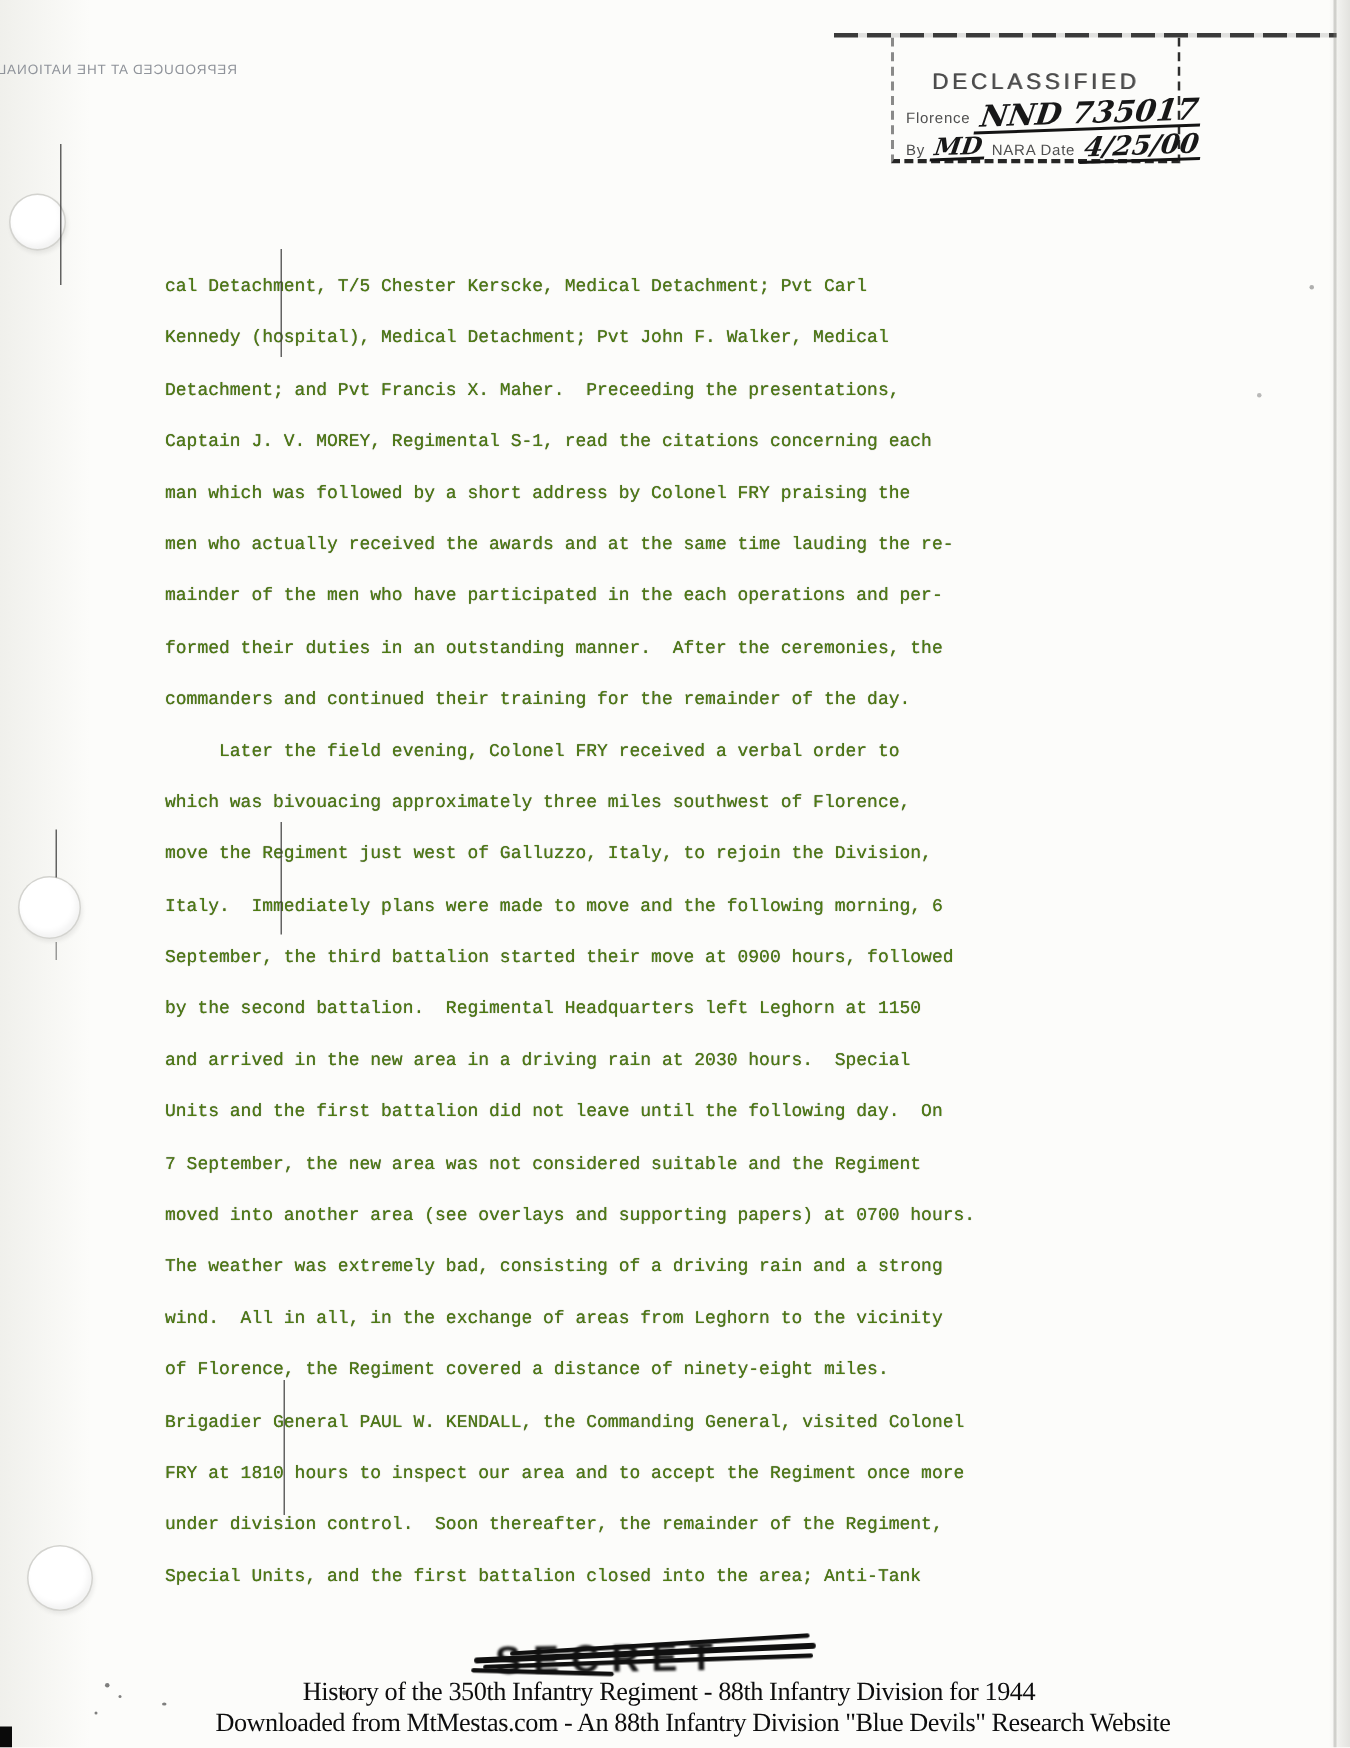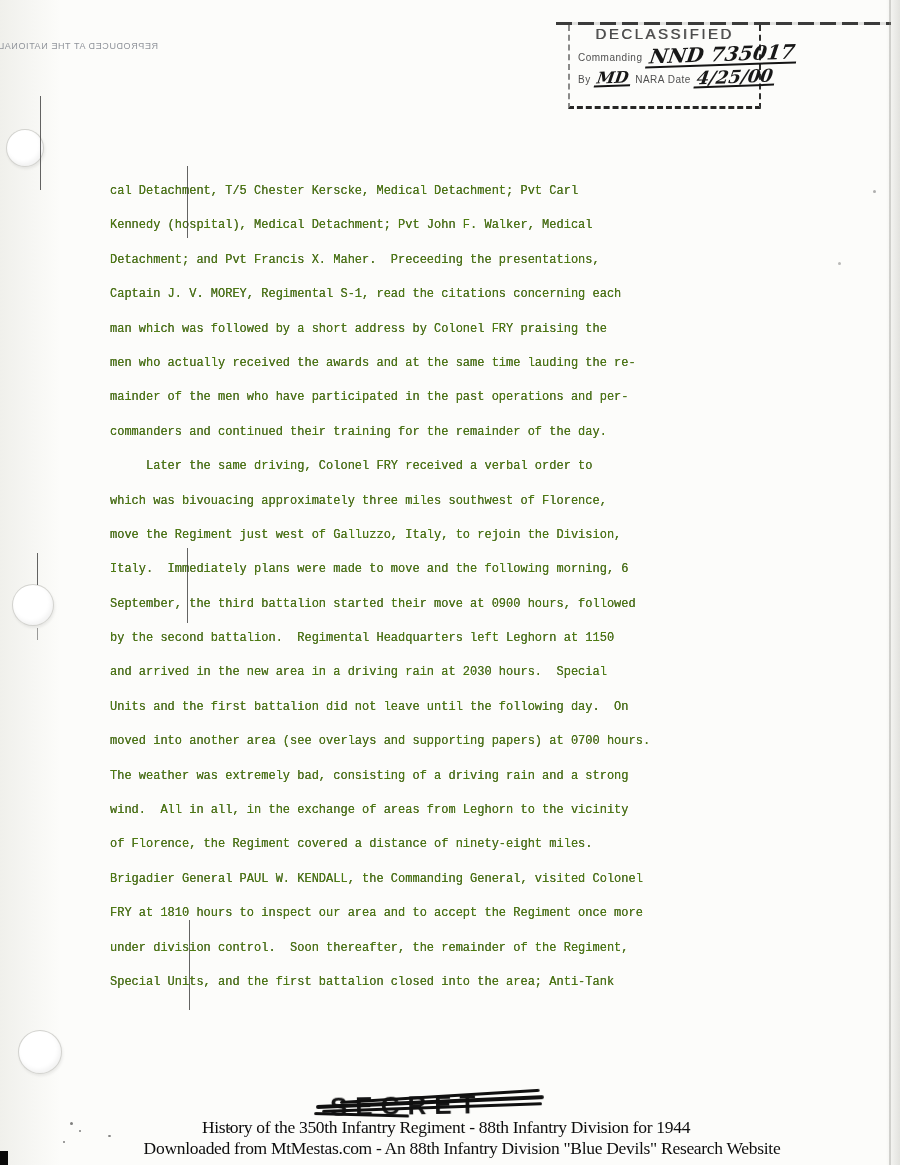--- a/index.html
+++ b/index.html
@@ -27,25 +27,25 @@
     color:#8f939a; white-space:nowrap;
     font-family:"Liberation Sans", sans-serif;
   }
   
   .stamp-wrap { position:absolute; left:556px; top:22px; width:336px; height:92px; }
   .stamp-topline {
     position:absolute; left:0; top:0; width:335px; height:3px;
     background:repeating-linear-gradient(90deg, rgba(25,25,25,0.85) 0 16px, rgba(25,25,25,0.12) 16px 22px);
   }
   .stamp-box {
-    position:absolute; left:12px; top:3px; width:193px; height:84px;
+    position:absolute; left:38px; top:3px; width:193px; height:84px;
     border-left:2px dashed rgba(45,45,45,0.55);
     border-right:2px dashed rgba(25,25,25,0.9);
     border-bottom:3px dashed rgba(15,15,15,0.9);
-    padding-top:0;
+    padding-top:21px;
   }
   .stamp-title {
     text-align:center;
     font-size:15px; letter-spacing:2.5px;
     color:#4c4c4c; text-shadow:0.6px 0 0 #7a7a7a;
     font-family:"Liberation Sans", sans-serif;
   }
   .stamp-row { position:relative; margin-top:2px; padding-left:8px; white-space:nowrap; }
   .stamp-label { font-size:10px; color:#4f4f4f; letter-spacing:0.5px; }
   .hand {
@@ -124,49 +124,51 @@
 
 <div class="page"></div>
 
 <div class="archive-note">REPRODUCED AT THE NATIONAL ARCHIVE</div>
 
 <div class="stamp-wrap">
   <div class="stamp-topline"></div>
   <div class="stamp-box">
     <div class="stamp-title">DECLASSIFIED</div>
     <div class="stamp-row">
-      <span class="stamp-label">Commanding</span>
+      <span class="stamp-label">Florence</span>
       <span class="hand auth-val">NND 735017</span>
     </div>
     <div class="stamp-row">
       <span class="stamp-label">By</span>
       <span class="hand by-val">MD</span>
       <span class="stamp-label">NARA Date</span>
       <span class="hand date-val">4/25/00</span>
     </div>
   </div>
 </div>
 
 <div class="doc">
   <div class="doc-line">cal Detachment, T/5 Chester Kerscke, Medical Detachment; Pvt Carl</div>
   <div class="doc-line">Kennedy (hospital), Medical Detachment; Pvt John F. Walker, Medical</div>
   <div class="doc-line">Detachment; and Pvt Francis X. Maher.  Preceeding the presentations,</div>
   <div class="doc-line">Captain J. V. MOREY, Regimental S-1, read the citations concerning each</div>
   <div class="doc-line">man which was followed by a short address by Colonel FRY praising the</div>
   <div class="doc-line">men who actually received the awards and at the same time lauding the re-</div>
-  <div class="doc-line">mainder of the men who have participated in the past operations and per-</div>
+  <div class="doc-line">mainder of the men who have participated in the each operations and per-</div>
+  <div class="doc-line">formed their duties in an outstanding manner.  After the ceremonies, the</div>
   <div class="doc-line">commanders and continued their training for the remainder of the day.</div>
-  <div class="doc-line">     Later the same driving, Colonel FRY received a verbal order to</div>
+  <div class="doc-line">     Later the field evening, Colonel FRY received a verbal order to</div>
   <div class="doc-line">which was bivouacing approximately three miles southwest of Florence,</div>
   <div class="doc-line">move the Regiment just west of Galluzzo, Italy, to rejoin the Division,</div>
   <div class="doc-line">Italy.  Immediately plans were made to move and the following morning, 6</div>
   <div class="doc-line">September, the third battalion started their move at 0900 hours, followed</div>
   <div class="doc-line">by the second battalion.  Regimental Headquarters left Leghorn at 1150</div>
   <div class="doc-line">and arrived in the new area in a driving rain at 2030 hours.  Special</div>
   <div class="doc-line">Units and the first battalion did not leave until the following day.  On</div>
+  <div class="doc-line">7 September, the new area was not considered suitable and the Regiment</div>
   <div class="doc-line">moved into another area (see overlays and supporting papers) at 0700 hours.</div>
   <div class="doc-line">The weather was extremely bad, consisting of a driving rain and a strong</div>
   <div class="doc-line">wind.  All in all, in the exchange of areas from Leghorn to the vicinity</div>
   <div class="doc-line">of Florence, the Regiment covered a distance of ninety-eight miles.</div>
   <div class="doc-line">Brigadier General PAUL W. KENDALL, the Commanding General, visited Colonel</div>
   <div class="doc-line">FRY at 1810 hours to inspect our area and to accept the Regiment once more</div>
   <div class="doc-line">under division control.  Soon thereafter, the remainder of the Regiment,</div>
   <div class="doc-line">Special Units, and the first battalion closed into the area; Anti-Tank</div>
 </div>
 

